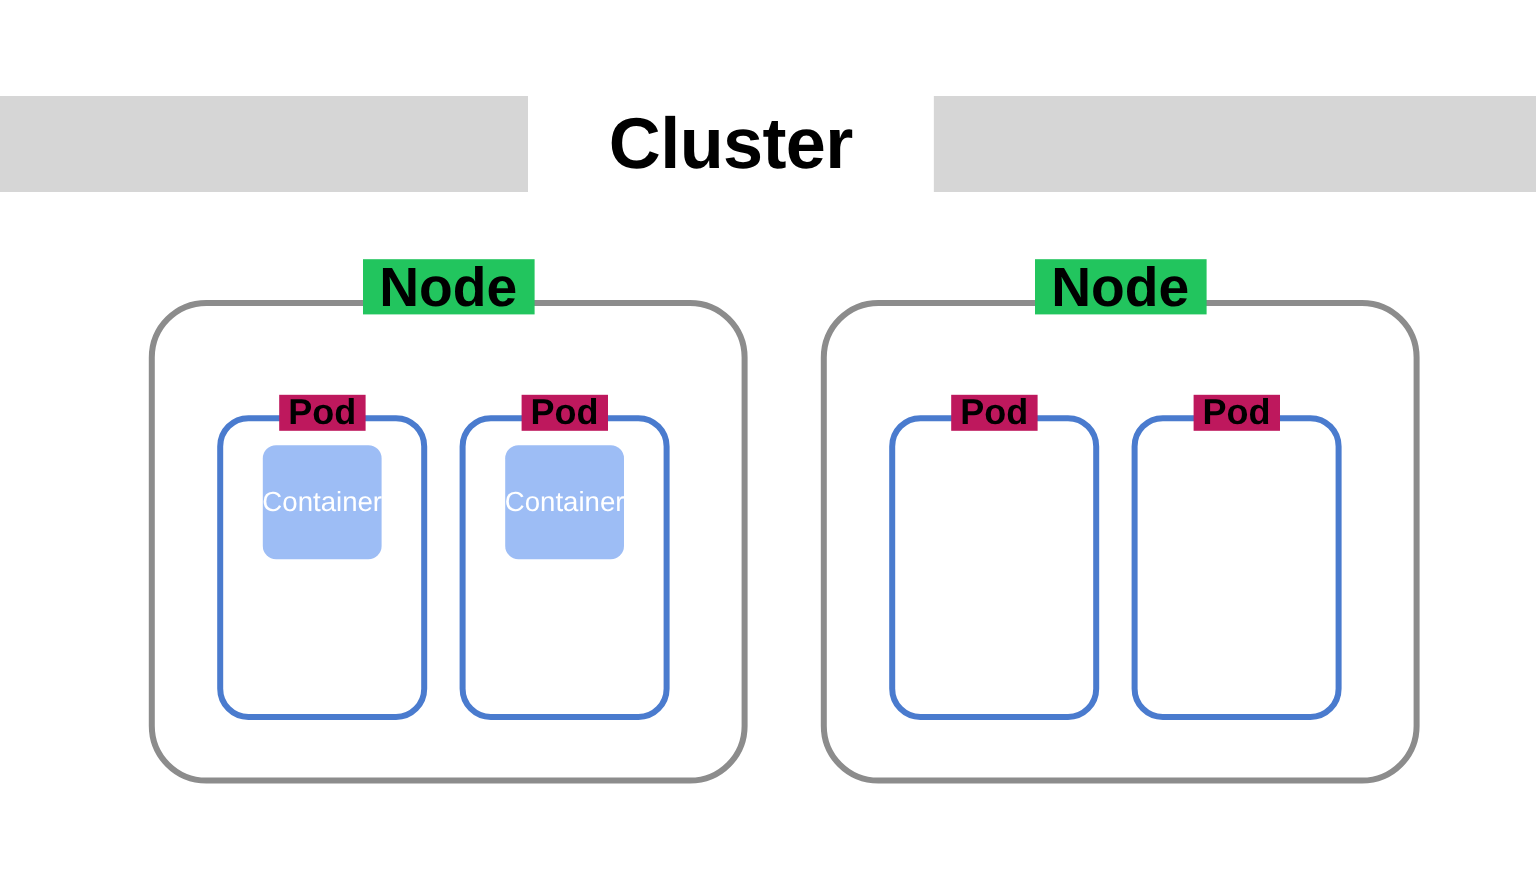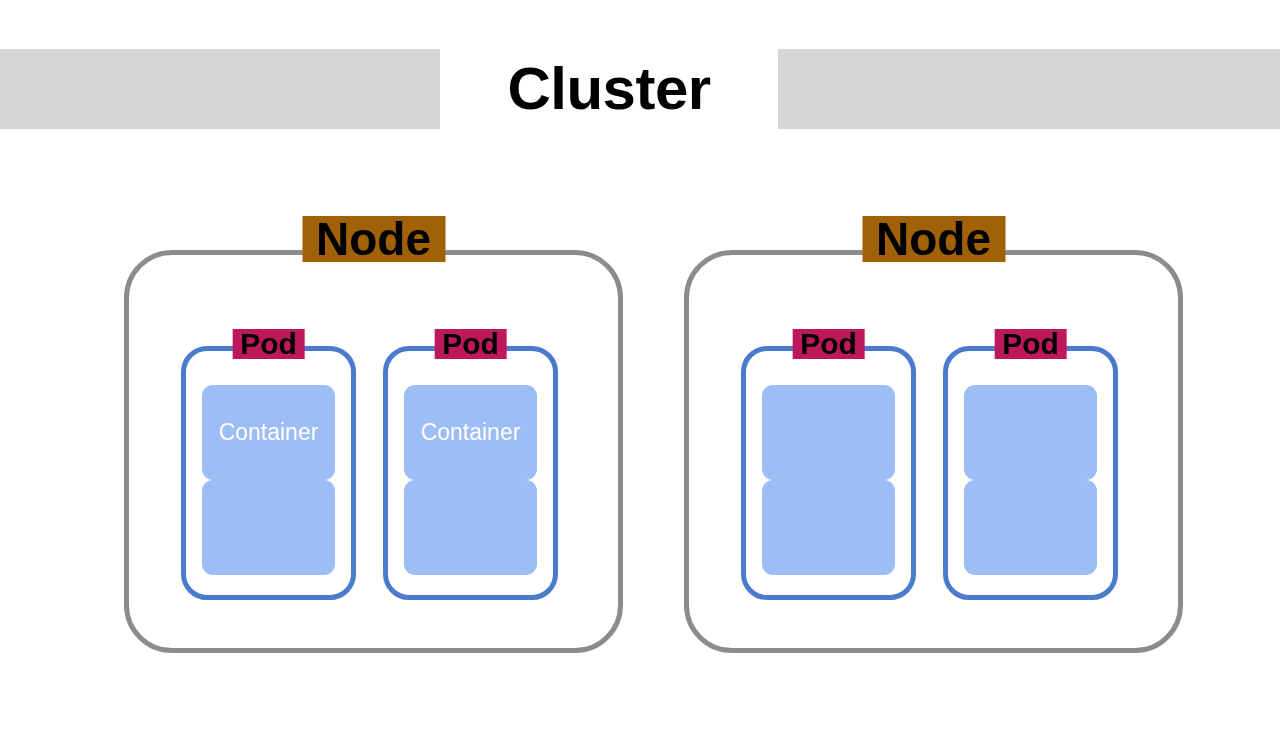--- a/index.html
+++ b/index.html
@@ -12,21 +12,21 @@
     height: 738px;
     overflow: hidden;
     font-family: "Liberation Sans", sans-serif;
     position: relative;
   }
 
   
   #cluster-header {
     position: absolute;
     left: 0;
-    top: 49px;
+    top: 80px;
     width: 1280px;
     height: 80px;
   }
   .cluster-bar {
     position: absolute;
     top: 0;
     height: 80px;
     background: #d6d6d6;
   }
   #cluster-bar-left  { left: 0;     width: 440px; }
@@ -66,21 +66,21 @@
     box-sizing: border-box;
     border: 5px solid #8c8c8c;
     border-radius: 48px;
     background: transparent;
   }
   .node-label {
     position: absolute;
     top: -34px;
     left: 50%;
     transform: translateX(-50%);
-    background: #a16207;
+    background: #22c55e;
     padding: 0 14px;
     font-size: 46px;
     font-weight: bold;
     color: #000000;
     line-height: 1;
     white-space: nowrap;
     z-index: 3;
   }
 
   
@@ -110,22 +110,22 @@
   }
 
   
   .pod-inner {
     position: absolute;
     left: 16px;
     right: 16px;
     top: 20px;
     bottom: 20px;
     display: flex;
-    flex-direction: column;
-    justify-content: flex-end;
+    flex-direction: row;
+    justify-content: center;
   }
   .container-box {
     height: 95px;
     background: #9dbdf5;
     border-radius: 11px;
     display: flex;
     align-items: center;
     justify-content: center;
     color: #ffffff;
     font-size: 23px;

